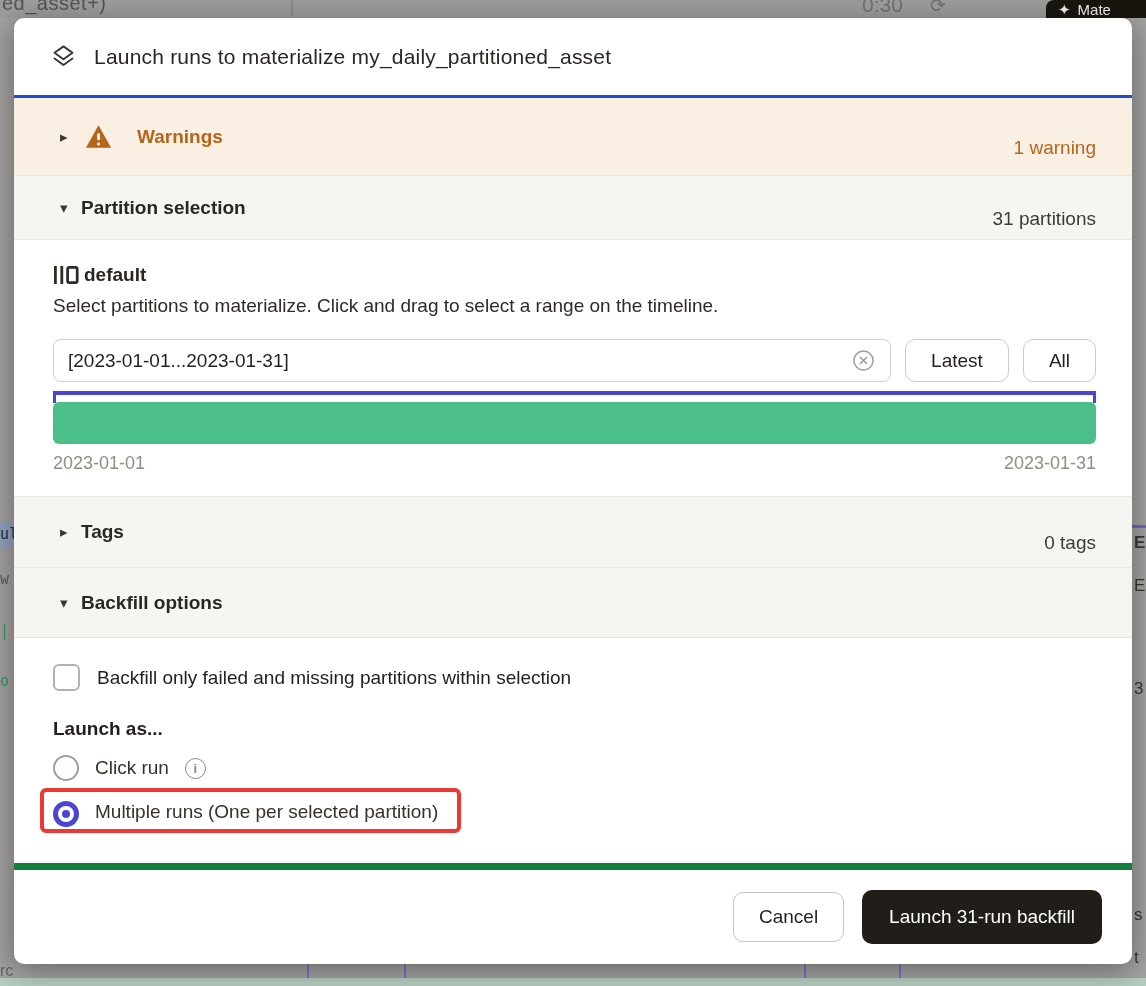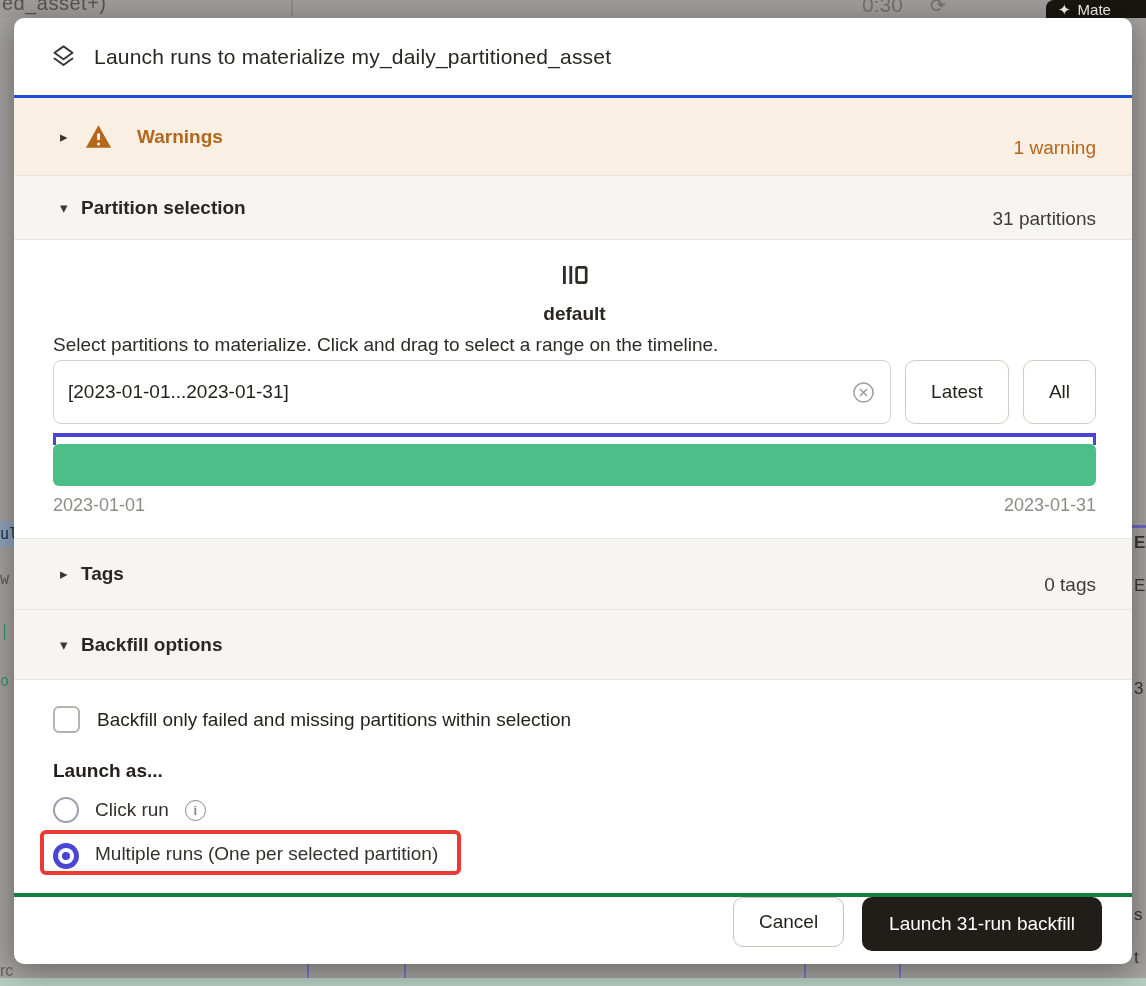--- a/index.html
+++ b/index.html
@@ -71,25 +71,25 @@
   .row-warnings { height:78px; background:#faefe3; border-bottom:1px solid #efe3d2; }
   .row-warnings .section-label { color:#b4661b; margin-left:25px; }
   .row-warnings .section-count { color:#b4661b; }
   .warn-icon { margin-left:11px; flex:none; display:flex; }
 
   .row-partition { height:64px; background:#f7f5f2; border-bottom:1px solid #e9e6e2; }
   .row-tags { height:72px; background:#f7f5f2; border-top:1px solid #e9e6e2; border-bottom:1px solid #e9e6e2; }
   .row-backfill { height:70px; background:#f7f5f2; border-bottom:1px solid #e9e6e2; }
 
   .partition-content { flex:none; padding:24px 36px 0 39px; background:#fff; }
-  .dim-row { display:flex; align-items:center; gap:17px;flex-direction:column; }
+  .dim-row { display:flex; align-items:center; gap:5px; }
   .dim-name { font-size:19px; font-weight:700; color:#2a2621; }
   .dim-desc { margin-top:9px; font-size:19px; color:#2e2b27; }
 
-  .input-row { margin-top:4px; display:flex; gap:14px; height:64px; }
+  .input-row { margin-top:22px; display:flex; gap:14px; height:43px; }
   .partition-input {
     flex:1; display:flex; align-items:center;
     border:1px solid #d4d0cb; border-radius:8px; padding:0 14px;
     background:#fff;
   }
   .partition-input-value { font-size:19px; color:#231f1c; flex:1; white-space:nowrap; overflow:hidden; }
   .pill-btn {
     flex:none; display:flex; align-items:center; justify-content:center;
     border:1px solid #cfccc7; border-radius:10px; background:#fff;
     font-size:19px; color:#231f1c; padding:0 25px; cursor:pointer;
@@ -133,23 +133,23 @@
     display:flex; align-items:center; justify-content:center; font-style:normal;
   }
   .highlight-box {
     margin-top:7px; margin-left:-13px; width:max-content;
     border:4px solid #ea3a33; border-radius:6px;
     padding:9px 19px 2px 9px;
     display:flex; align-items:flex-start; gap:16px;
   }
 
   .modal-footer {
-    margin-top:auto; flex:none; height:71px;
-    border-top:4px solid #15803d;
-    display:flex; align-items:flex-start; justify-content:flex-end; gap:18px;
+    margin-top:auto; flex:none; height:101px;
+    border-top:7px solid #15803d;
+    display:flex; align-items:center; justify-content:flex-end; gap:18px;
     padding:0 30px;
   }
   .btn-cancel {
     height:50px; padding:0 25px; border:1px solid #c8c4bf; border-radius:10px;
     background:#fff; font-size:19px; color:#231f1c;
     display:flex; align-items:center; cursor:pointer;
     font-family:"Liberation Sans", sans-serif;
   }
   .btn-submit {
     height:54px; padding:0 27px; border:none; border-radius:10px;

